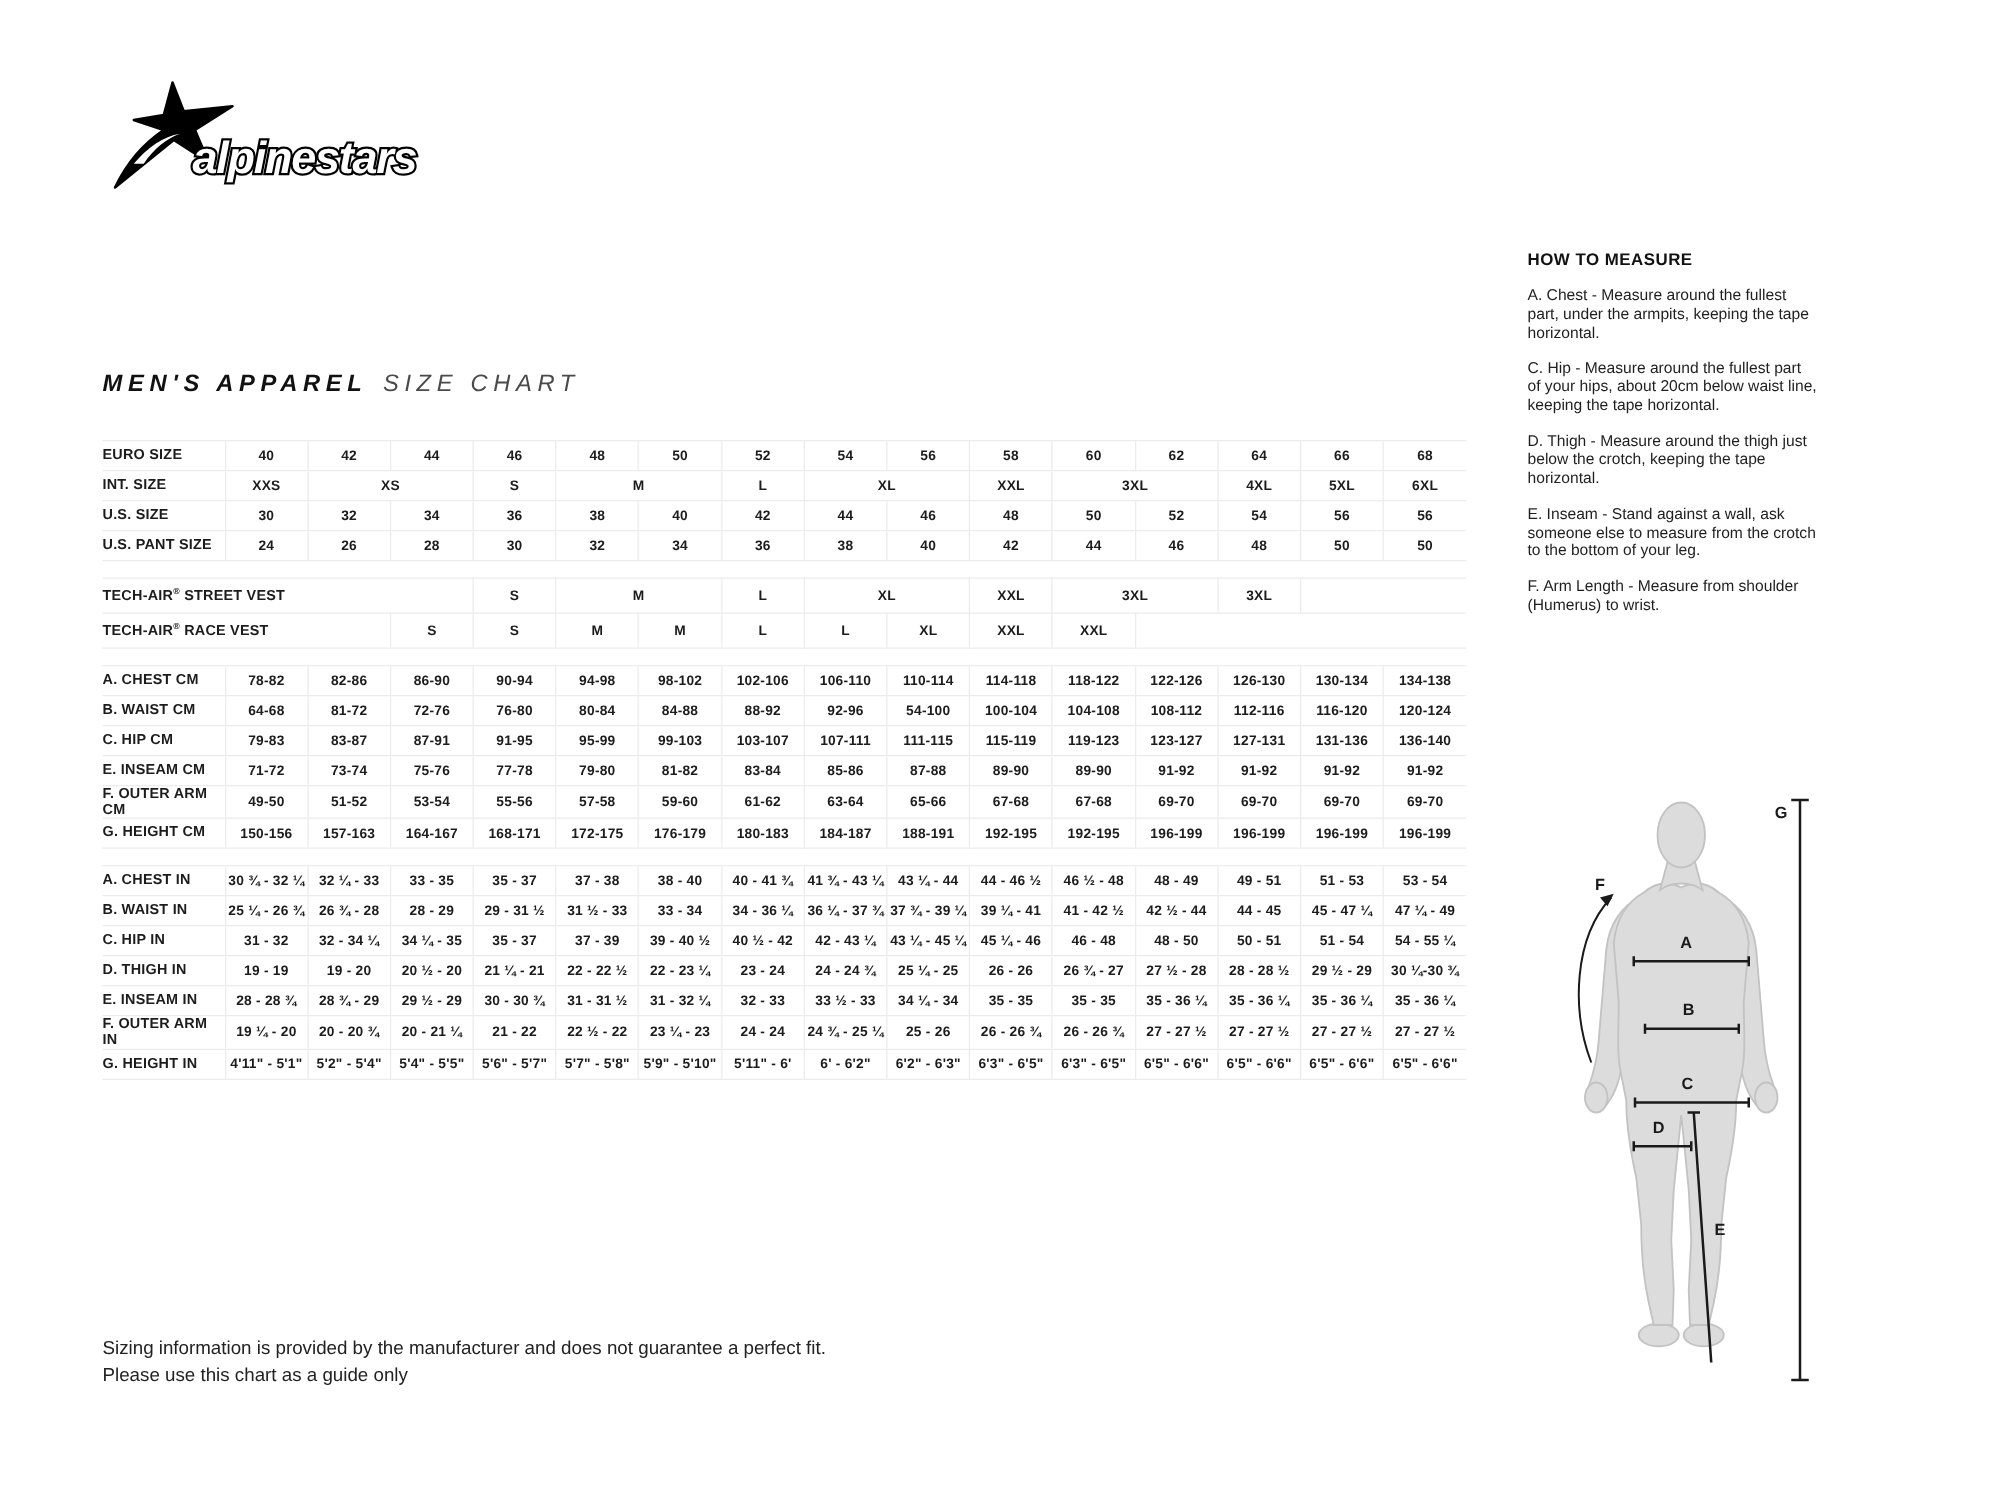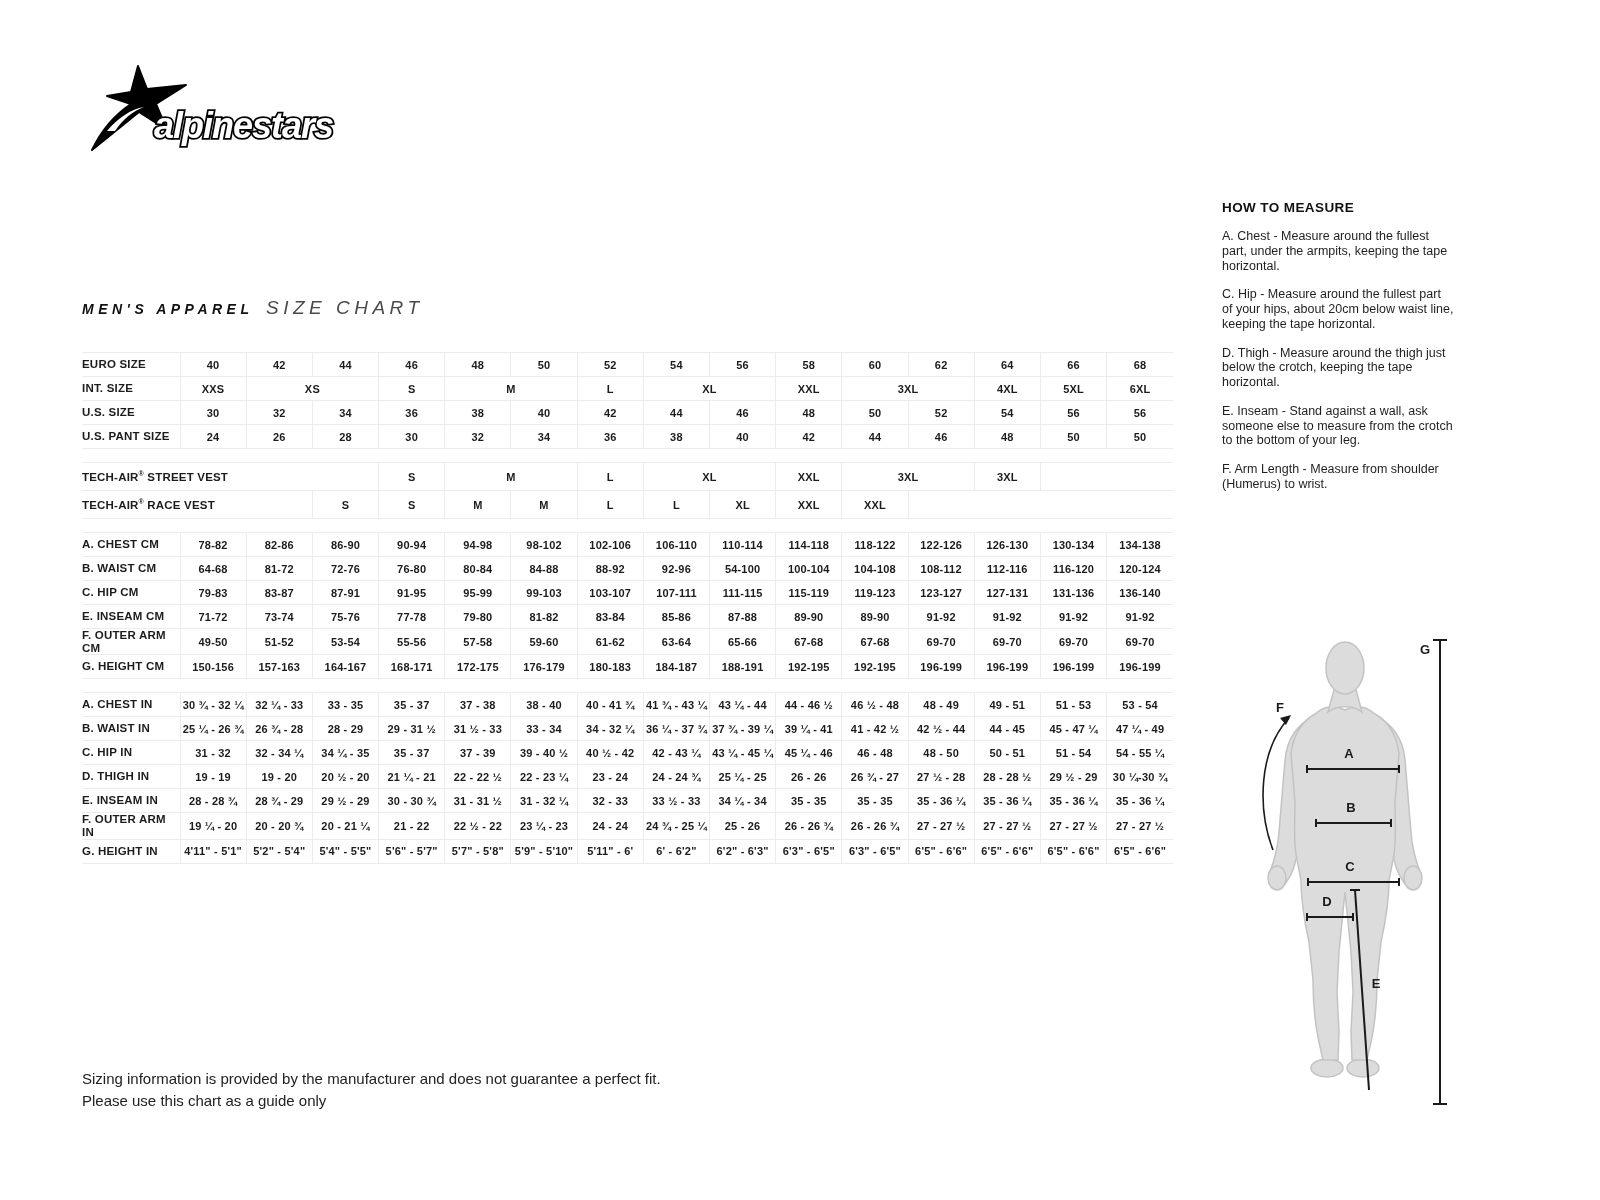--- a/index.html
+++ b/index.html
@@ -4,21 +4,21 @@
 <style>
   html,body{margin:0;padding:0;}
   body{
     width:1600px;height:1200px;position:relative;background:#ffffff;overflow:hidden;
     font-family:"Liberation Sans",sans-serif;color:#1a1a1a;
   }
   
   .logo{position:absolute;left:84px;top:62px;width:280px;height:100px;}
   
   .page-title{position:absolute;left:82px;top:297px;font-style:italic;white-space:nowrap;}
-  .page-title .main{font-weight:bold;font-size:14px;letter-spacing:4.5px;color:#111;text-align:center;}
+  .page-title .main{font-weight:bold;font-size:19px;letter-spacing:4.5px;color:#111;text-align:center;}
   .page-title .sub{font-weight:400;font-size:19px;letter-spacing:4.5px;color:#4a4a4a;margin-left:8px;}
   
   table.size-table{
     position:absolute;left:82px;top:352px;width:1091px;
     border-collapse:collapse;table-layout:fixed;
   }
   .size-table col.label-col{width:98px;}
   .size-table col.data-col{width:66.2px;}
   .size-table th,.size-table td{
     border:1px solid #ececec;padding:0;margin:0;
@@ -299,21 +299,21 @@
         <td colspan="1">53 - 54</td>
       </tr>
       <tr class="sec-inches">
         <th colspan="1">B. WAIST IN</th>
         <td colspan="1">25 ¼ - 26 ¾</td>
         <td colspan="1">26 ¾ - 28</td>
         <td colspan="1">28 - 29</td>
         <td colspan="1">29 - 31 ½</td>
         <td colspan="1">31 ½ - 33</td>
         <td colspan="1">33 - 34</td>
-        <td colspan="1">34 - 32 ¼</td>
+        <td colspan="1">34 - 36 ¼</td>
         <td colspan="1">36 ¼ - 37 ¾</td>
         <td colspan="1">37 ¾ - 39 ¼</td>
         <td colspan="1">39 ¼ - 41</td>
         <td colspan="1">41 - 42 ½</td>
         <td colspan="1">42 ½ - 44</td>
         <td colspan="1">44 - 45</td>
         <td colspan="1">45 - 47 ¼</td>
         <td colspan="1">47 ¼ - 49</td>
       </tr>
       <tr class="sec-inches">

